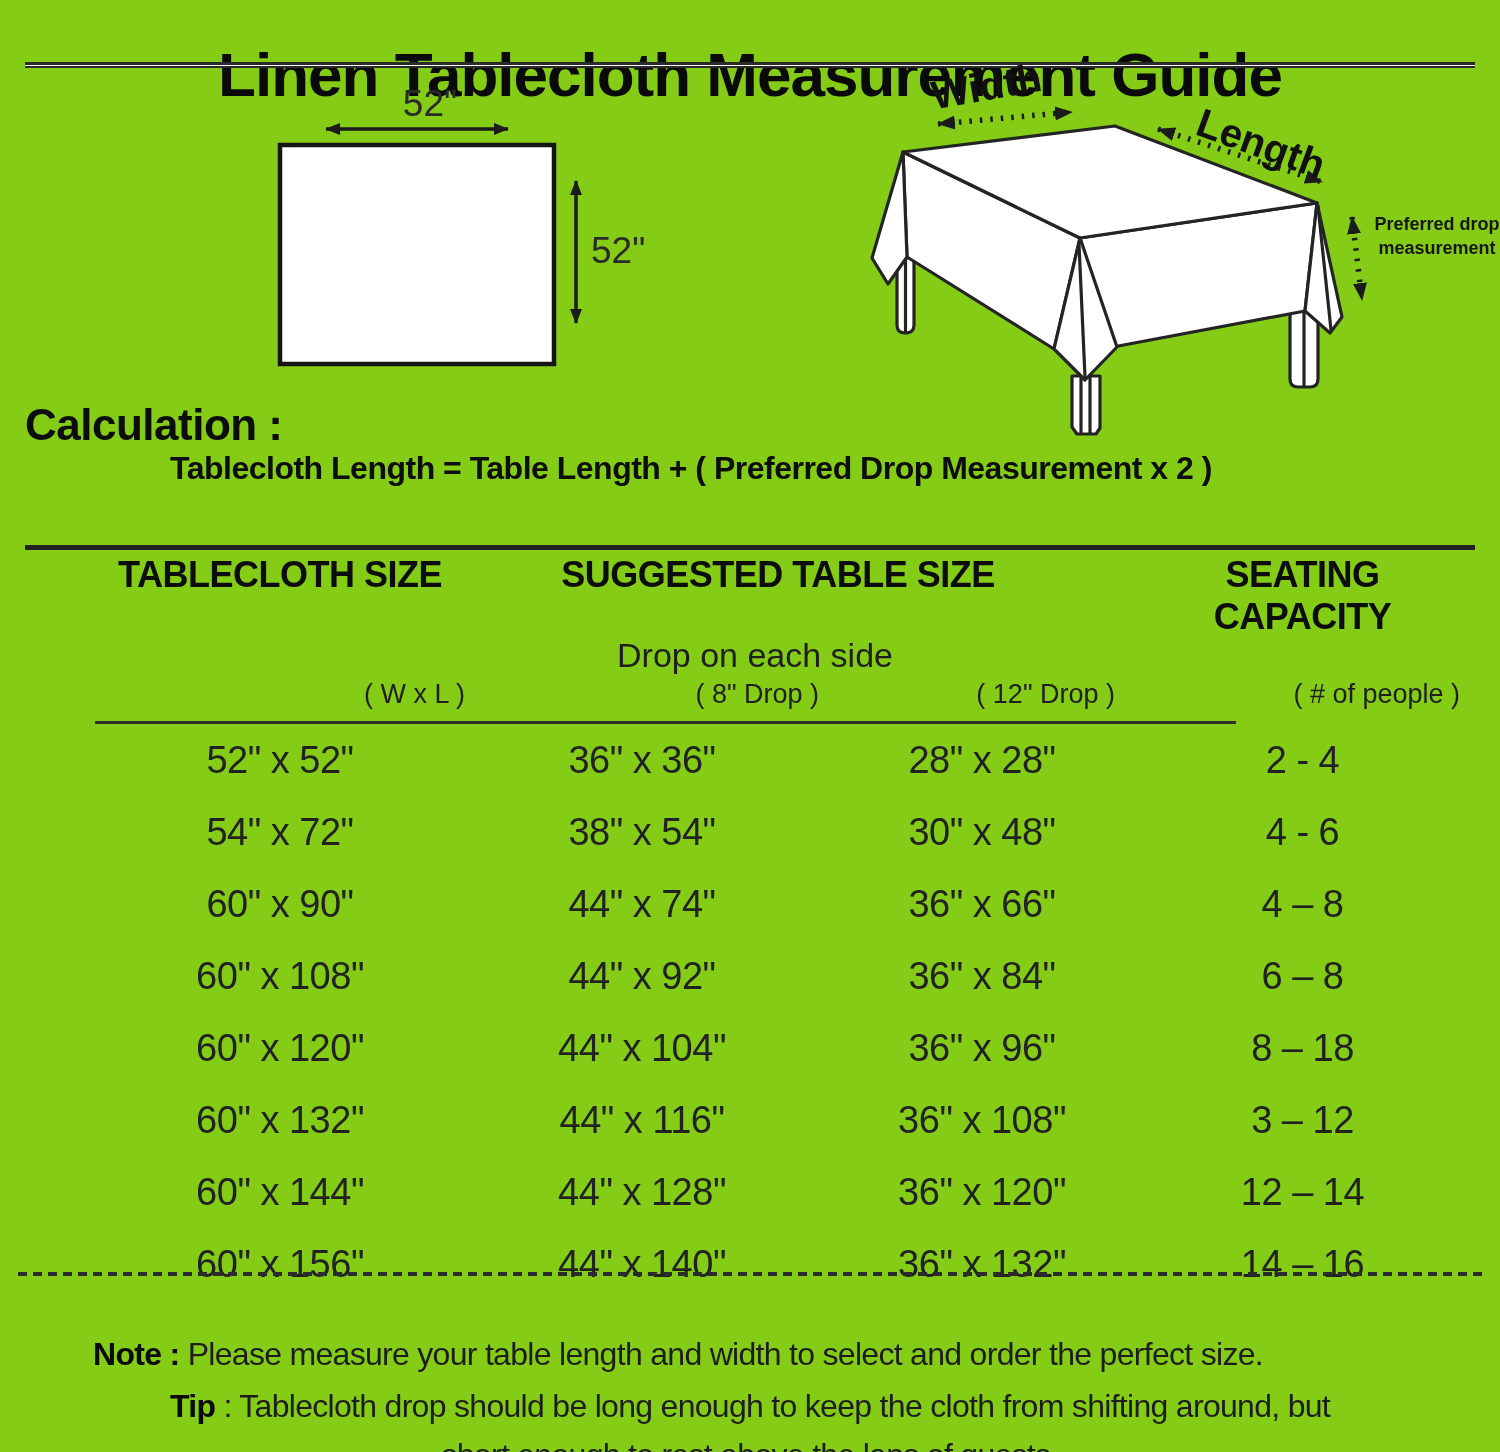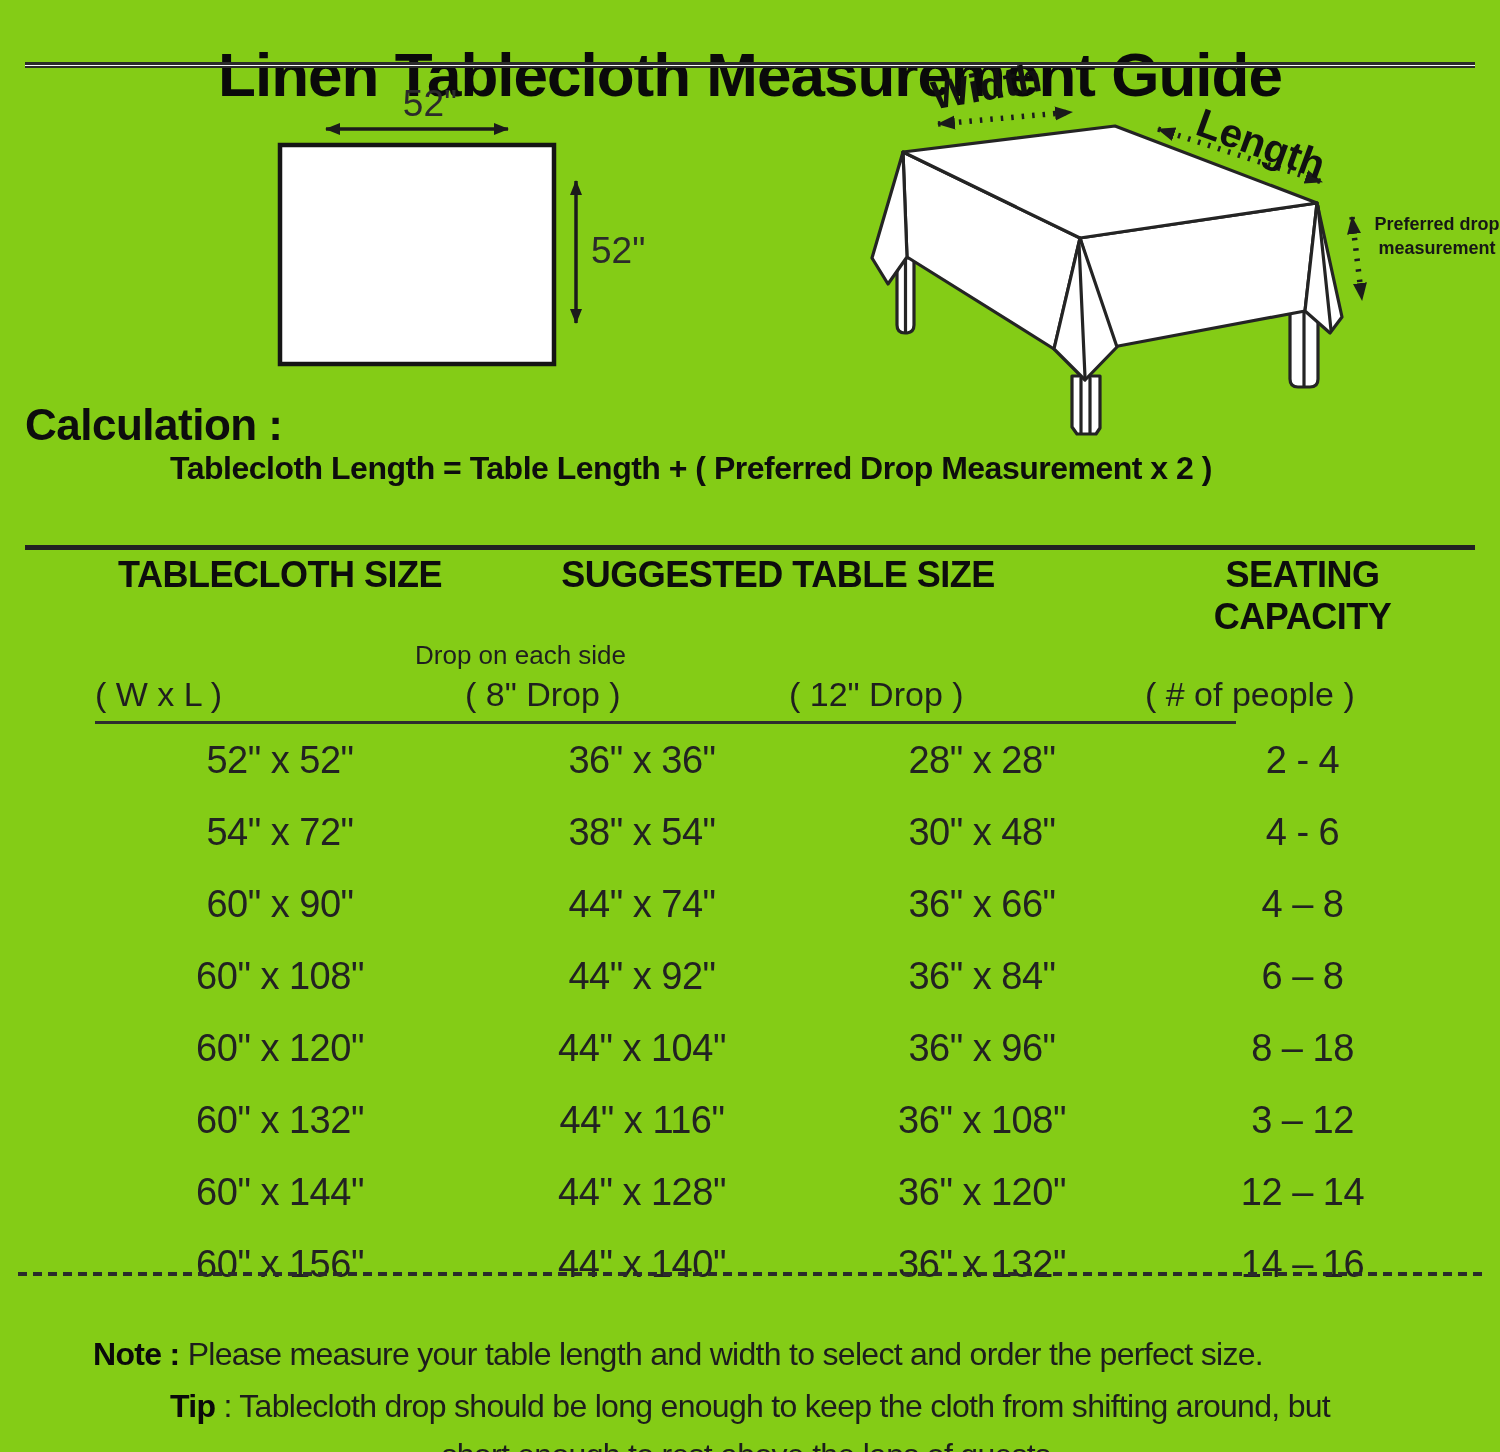--- a/index.html
+++ b/index.html
@@ -55,25 +55,25 @@
     padding:0 20px 0 95px;box-sizing:border-box;
   }
   .grid4{display:grid;grid-template-columns:370px 354px 326px 315px;}
   .hcell{
     text-align:center;font-size:36px;font-weight:700;color:#0d0d0d;
     letter-spacing:-0.5px;line-height:42px;
   }
   .hcell.span2{grid-column:2 / span 2;transform:translateX(-27px);}
   .drop-note-row{display:grid;grid-template-columns:370px 680px 315px;}
   .drop-note{
-    grid-column:2;font-size:26px;color:#1f1f1f;
+    grid-column:2;text-align:center;font-size:34px;color:#1f1f1f;
     line-height:34px;transform:translateX(-50px);
   }
   .shcell{
-    text-align:left;font-size:34px;color:#1f1f1f;line-height:44px;
+    text-align:right;font-size:27px;color:#1f1f1f;line-height:44px;
   }
   .shcell.c3{transform:translateX(-30px);}
   .rule-thin{height:3px;background:#2e2e2e;margin-top:5px;}
   .trow{height:72px;}
   .trow:first-child{margin-top:10px;}
   .tcell{
     text-align:center;font-size:38px;color:#222222;line-height:72px;
     letter-spacing:-0.5px;white-space:nowrap;
   }
   

